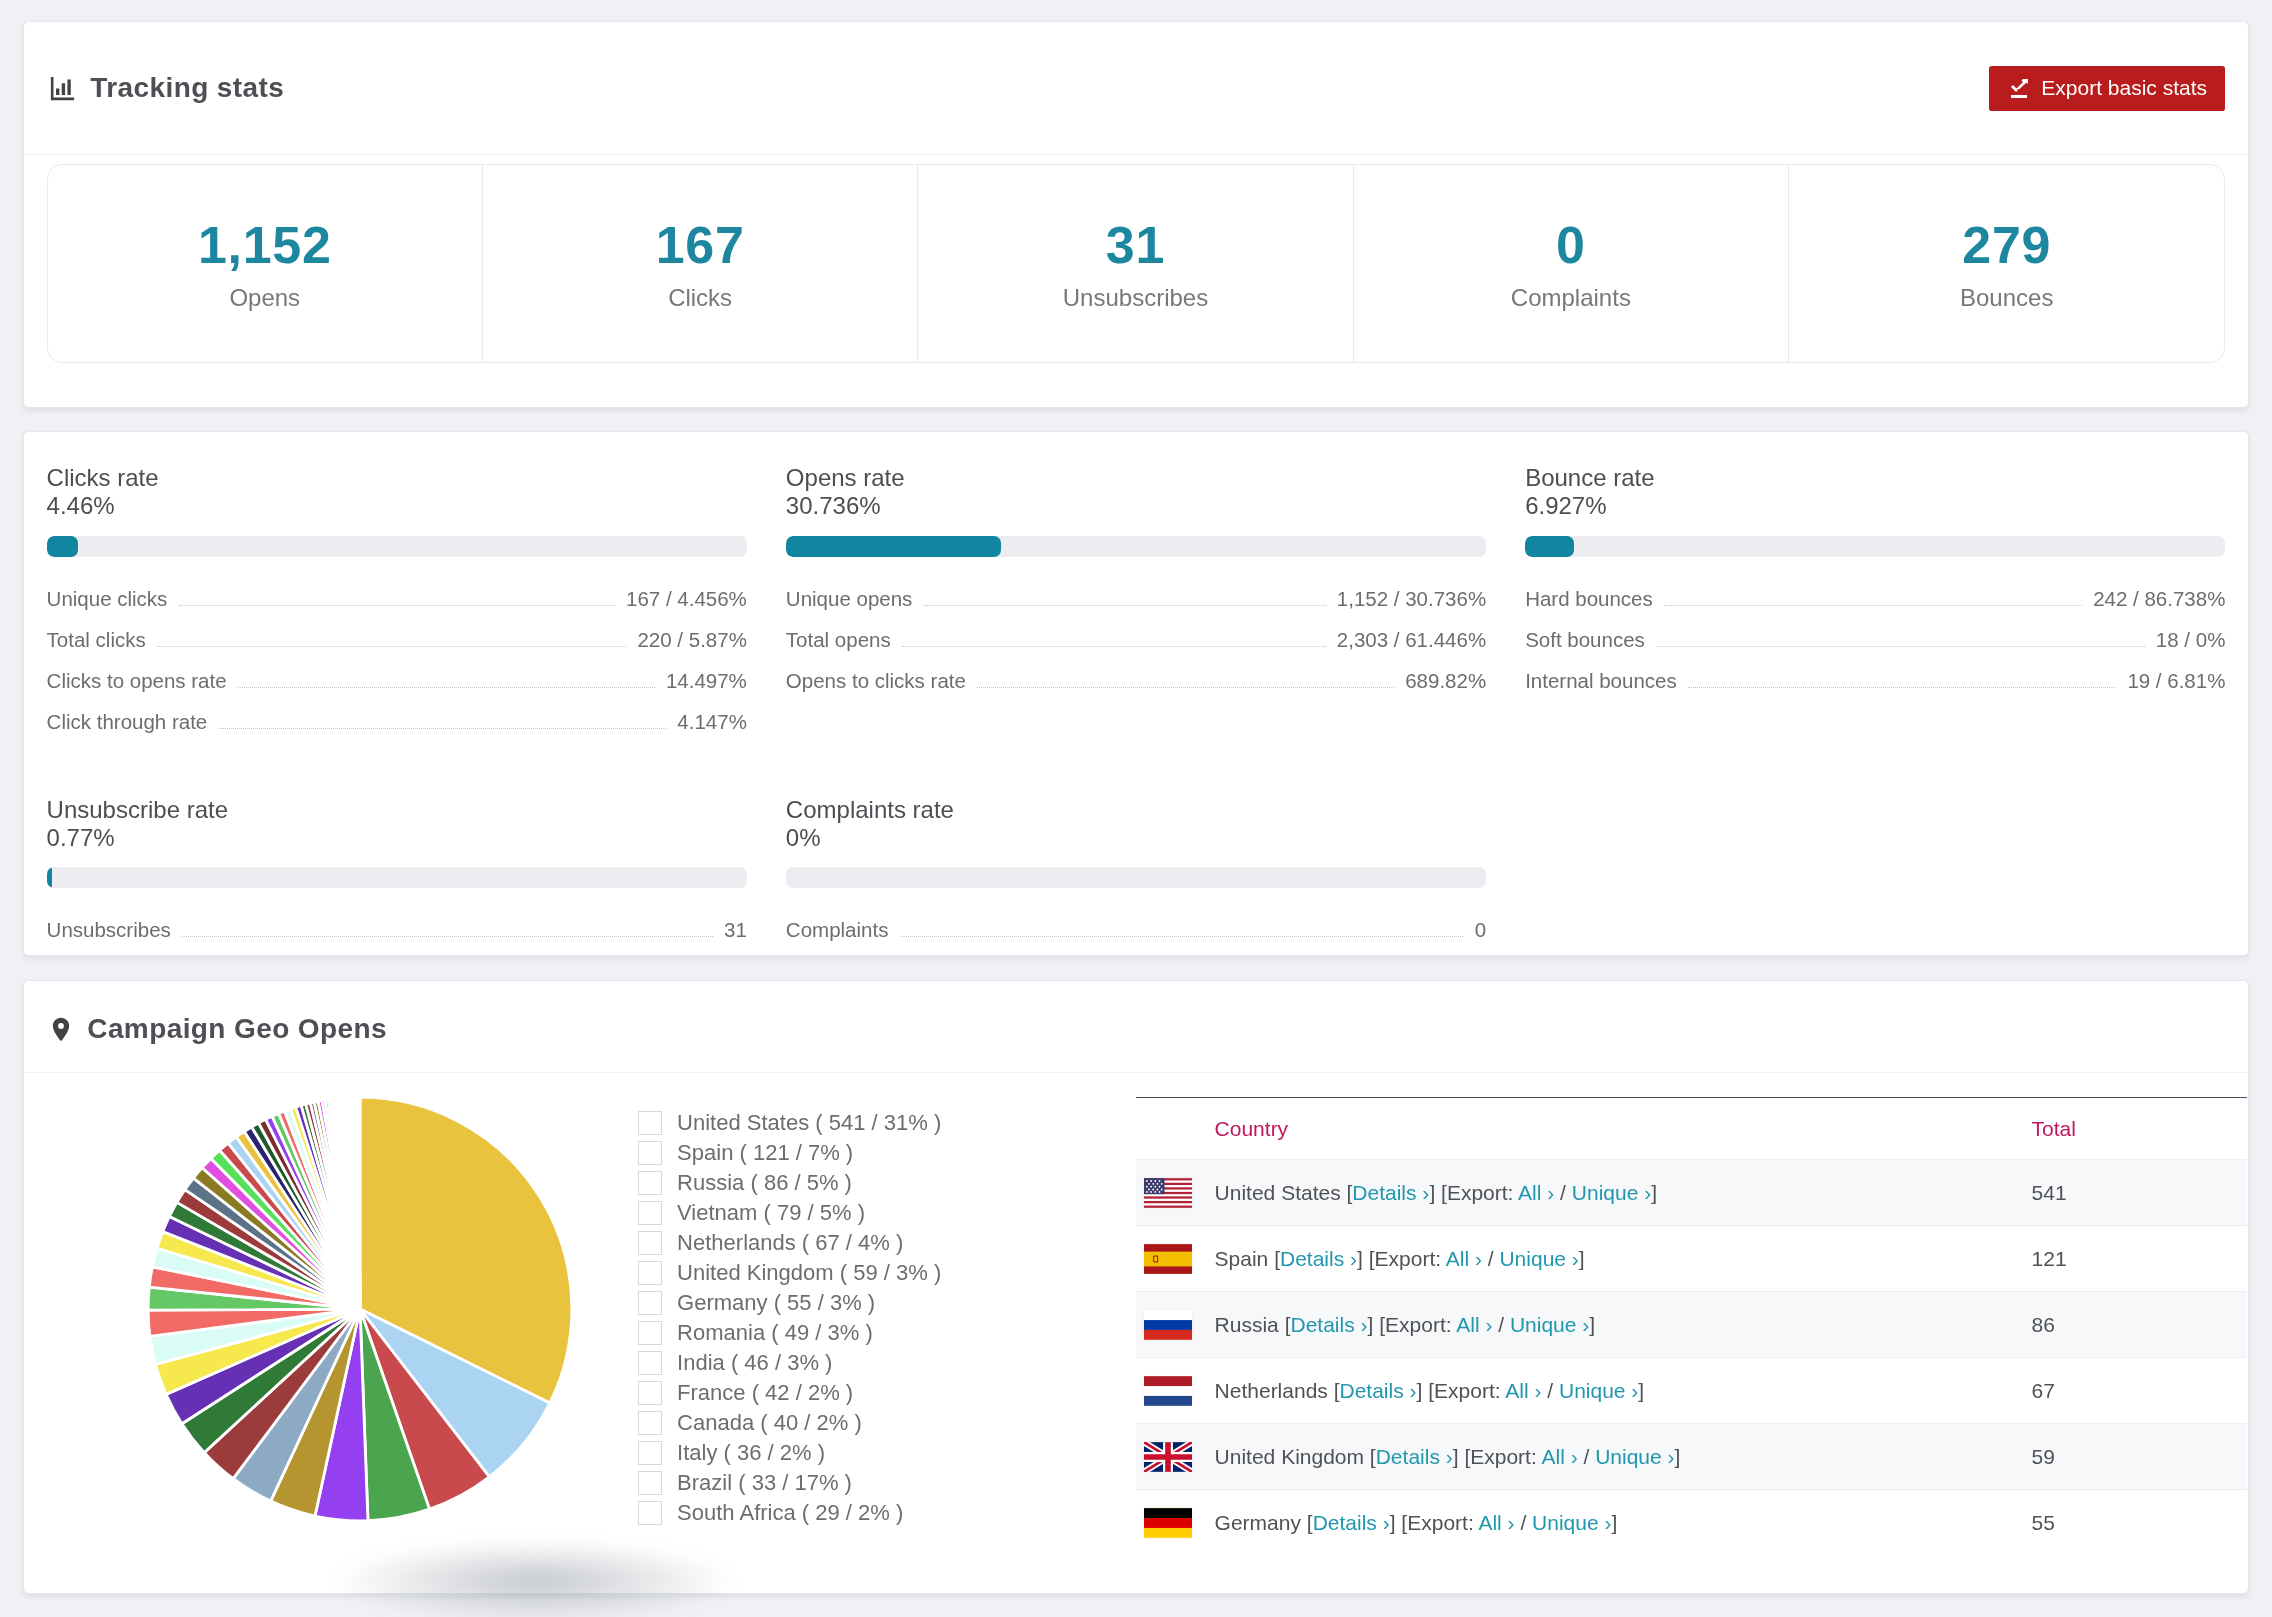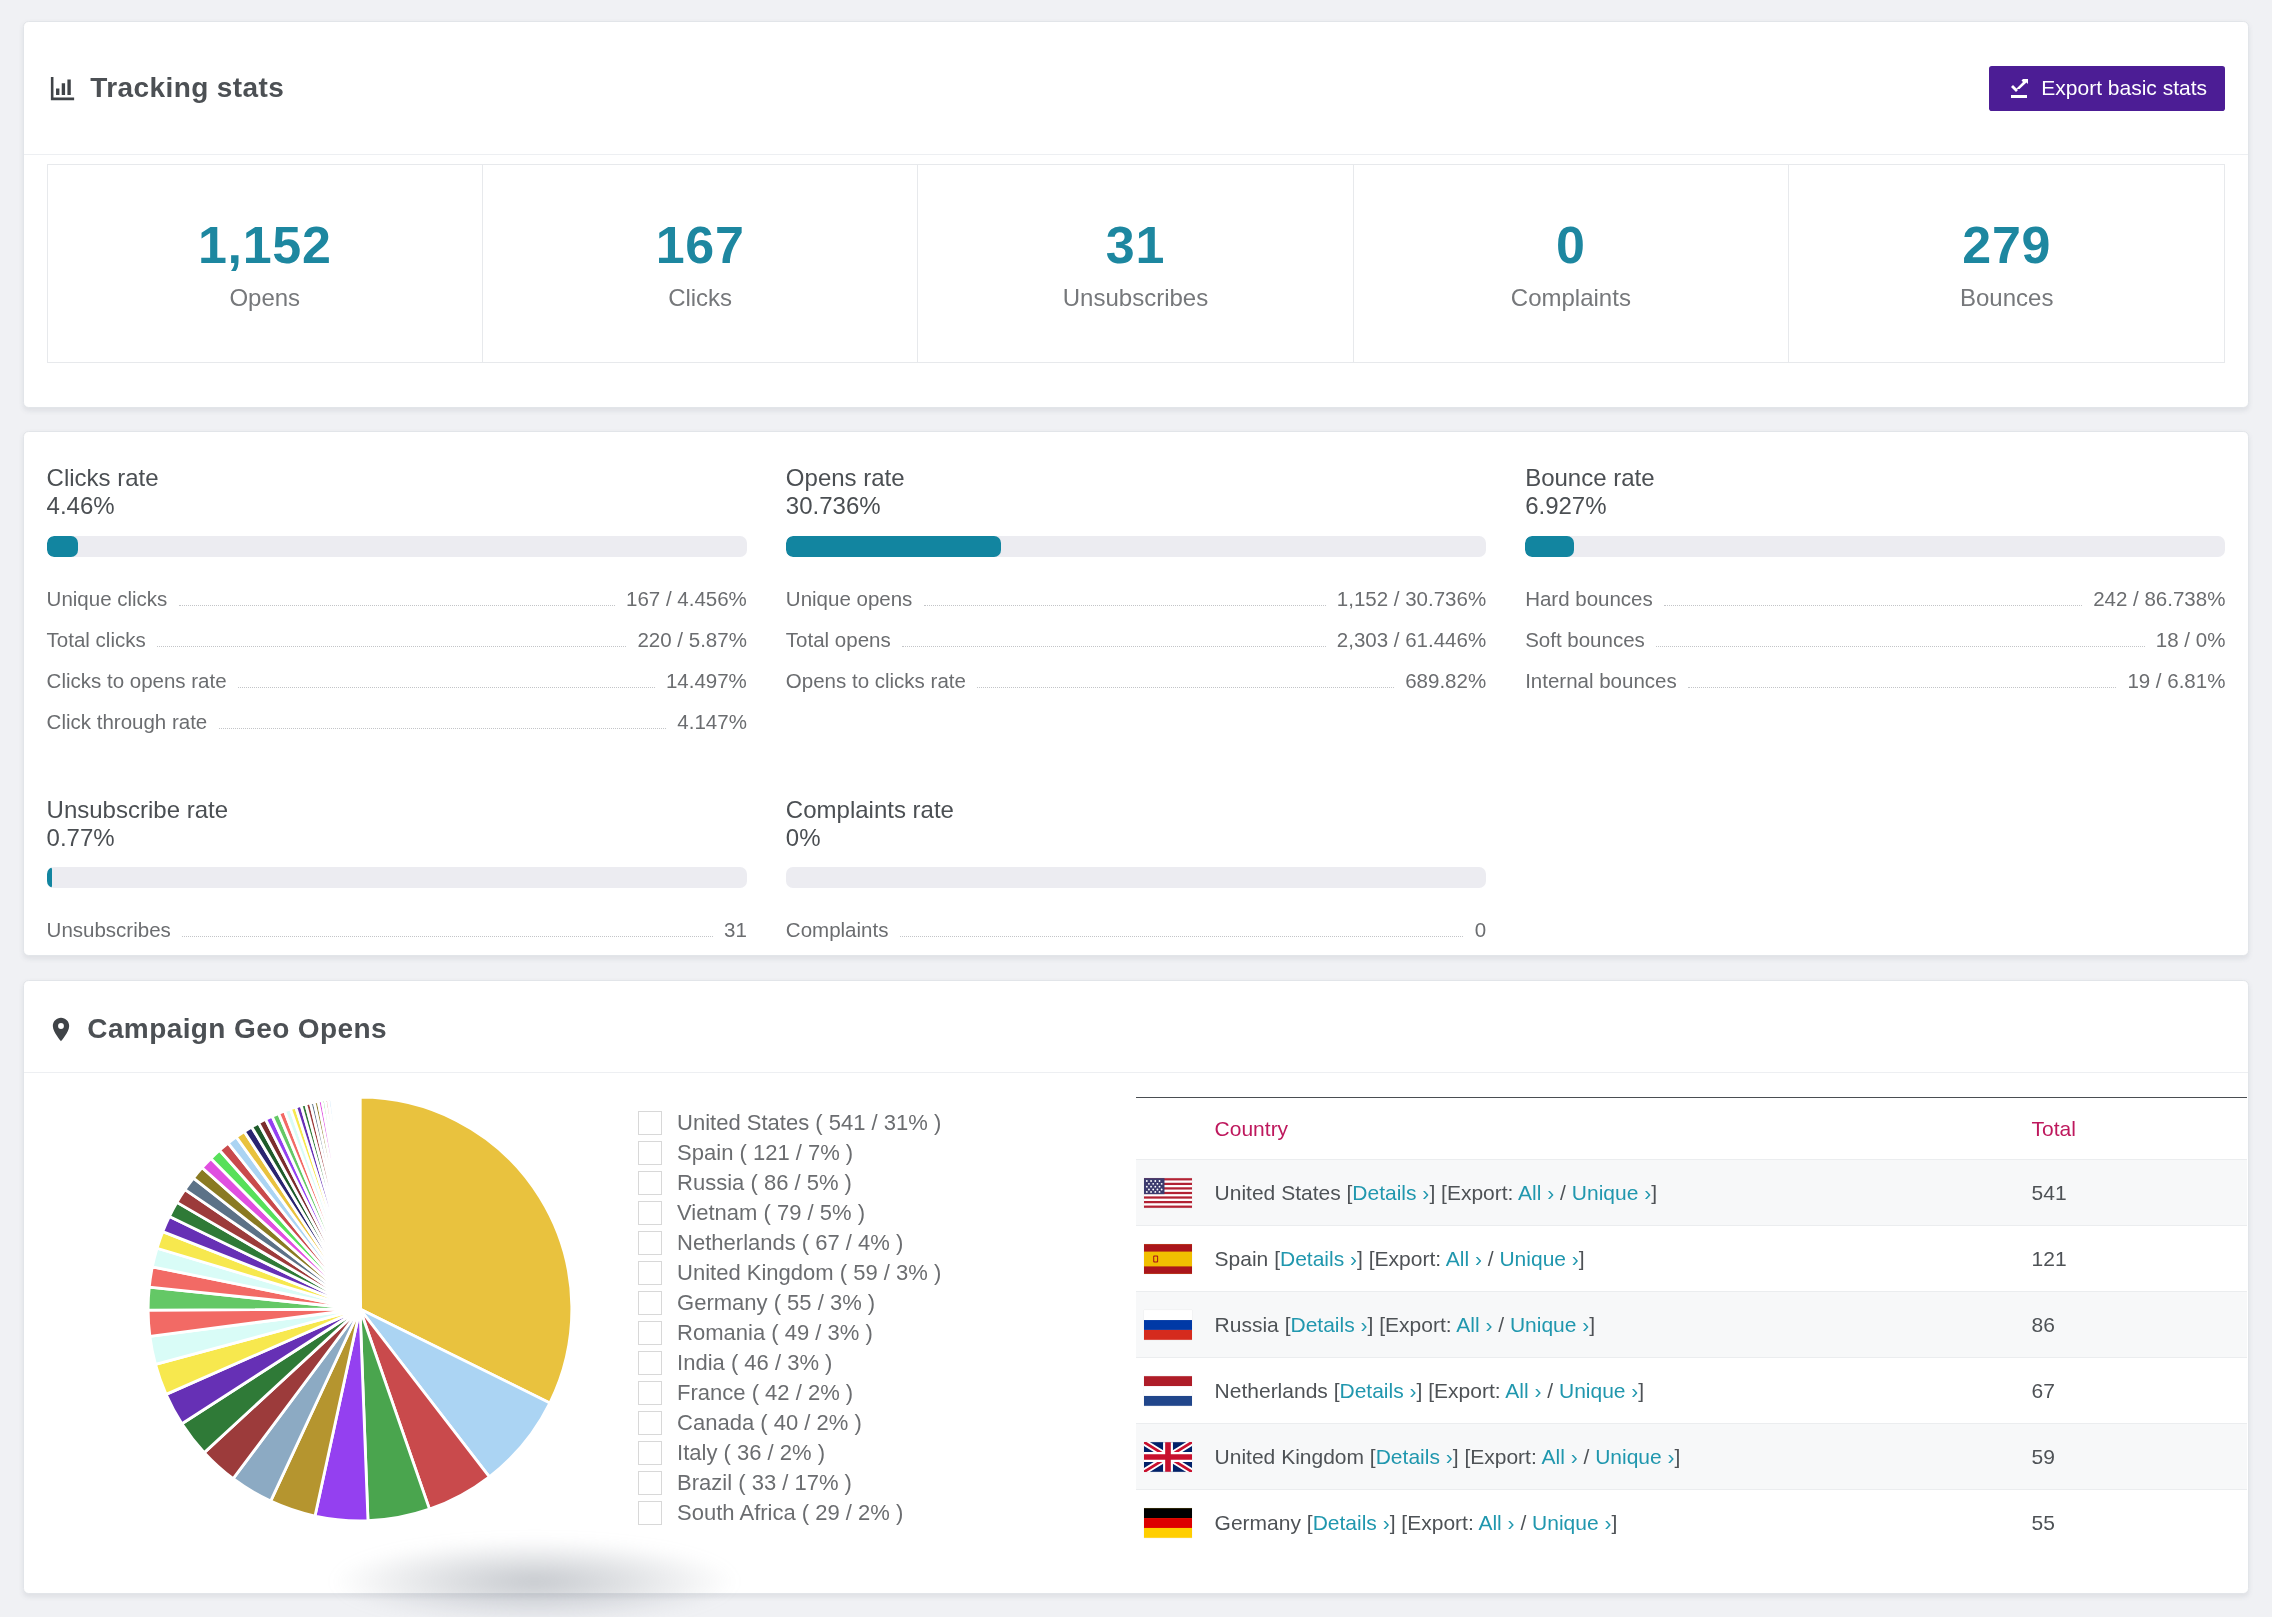--- a/index.html
+++ b/index.html
@@ -13,25 +13,25 @@
   #card-geo      { top:980px; height:614px; overflow:hidden; }
 
   
   .card-header { height:133px; display:flex; align-items:center; padding:0 22.6px;
                  border-bottom:0.7px solid #edeff2; }
   .card-title { font-size:28px; color:#4c5054; letter-spacing:0.4px; }
   .hdr-icon { margin-right:12.7px; display:flex; align-items:center; }
 
   
   .btn-export { margin-left:auto; display:flex; align-items:center; gap:10px; height:45px;
-                background:#4c1d95; color:#fff; border:none; border-radius:2.8px;
+                background:#b91c1c; color:#fff; border:none; border-radius:2.8px;
                 padding:0 18.4px; font-size:21px; font-family:inherit; cursor:pointer; }
 
   
-  .stats-row { margin:9.2px 22.6px 0; height:199px; border:0.7px solid #e7e9ec; border-radius:0;
+  .stats-row { margin:9.2px 22.6px 0; height:199px; border:0.7px solid #e7e9ec; border-radius:15px;
                display:grid; grid-template-columns:repeat(5,1fr); background:#fff; }
   .stat-cell { border-right:0.7px solid #e7e9ec; display:flex; flex-direction:column;
                align-items:center; justify-content:center; gap:8.5px; }
   .stat-cell:last-child { border-right:none; }
   .stat-value { font-size:52px; font-weight:bold; color:#1d87a0; letter-spacing:0.7px; }
   .stat-label { font-size:24px; color:#76787b; }
 
   
   #rates-grid { padding:32px 22.6px 0; display:grid; grid-template-columns:repeat(3,1fr);
                 column-gap:39px; row-gap:45px; }

